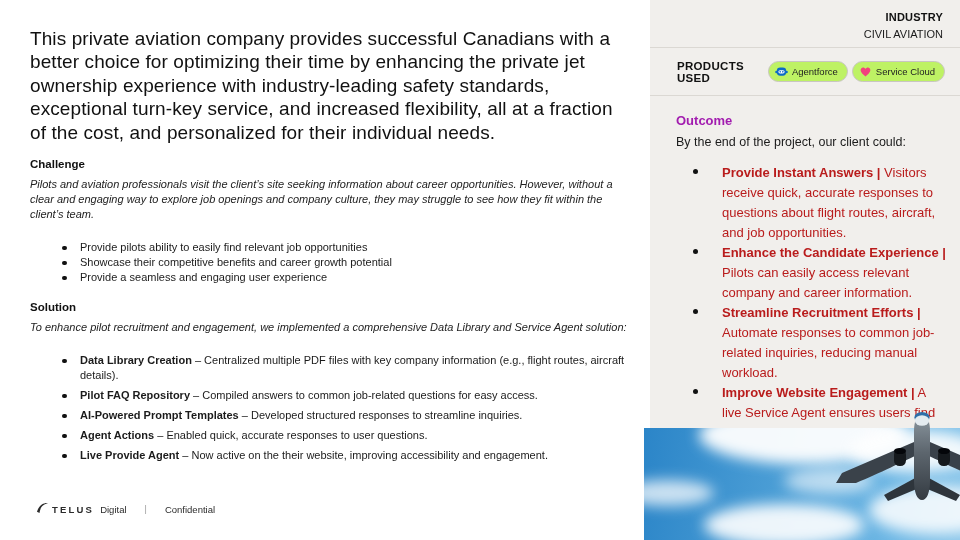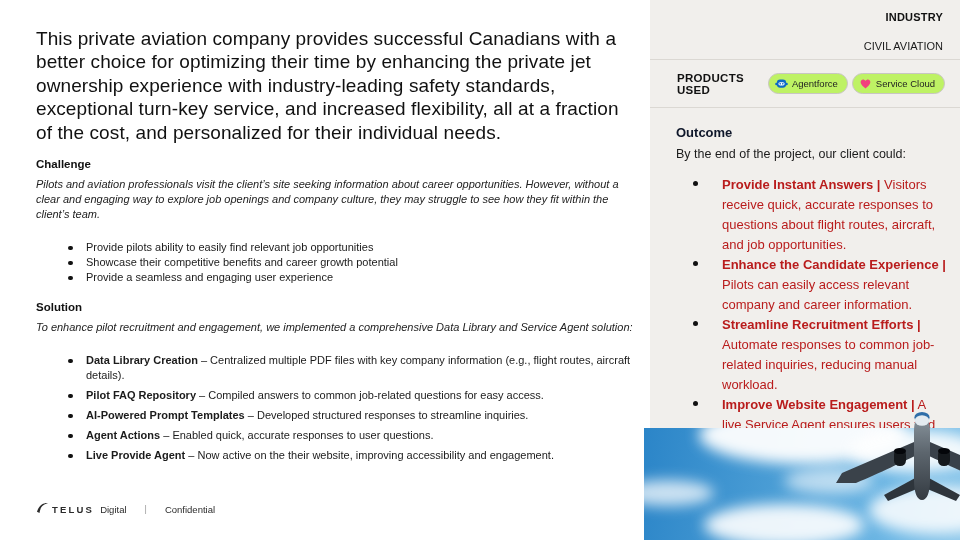--- a/index.html
+++ b/index.html
@@ -4,21 +4,21 @@
 <style>
   * { margin:0; padding:0; box-sizing:border-box; }
   html,body { background:#e9e9e9; }
   body { font-family:"Liberation Sans", sans-serif; }
   .slide {
     position:relative; width:960px; height:540px;
     background:#ffffff; overflow:hidden; color:#1b1b1b;
   }
 
   
-  .left-col { position:absolute; left:36px; top:27px; width:612px; }
+  .left-col { position:absolute; left:30px; top:27px; width:612px; }
   .intro { font-size:19px; line-height:23.4px; color:#111; width:588px; letter-spacing:.1px; }
   .sec-heading { font-weight:bold; font-size:11.5px; color:#111; }
   .challenge-heading { margin-top:14px; }
   .body-text { font-size:11px; line-height:15px; color:#222; width:602px; margin-top:7px;font-style:italic; }
   ul.plain { list-style:none; }
   .challenge-bullets { margin-top:18px; }
   .challenge-bullets li, .solution-bullets li {
     position:relative; font-size:11px; line-height:15px; padding-left:50px; color:#1b1b1b;
   }
   .challenge-bullets li::before, .solution-bullets li::before {
@@ -30,33 +30,33 @@
   .solution-bullets li { margin-bottom:5px; width:600px; }
   .b { font-weight:bold; }
 
   
   .right-panel {
     position:absolute; left:650px; top:0; width:310px; height:428px;
     background:#f1efec;
   }
   .industry-block { text-align:right; padding:11px 17px 7px 17px; }
   .industry-label { font-weight:bold; font-size:11px; letter-spacing:.2px; color:#111; }
-  .industry-value { font-size:11px; margin-top:17px; color:#1b1b1b; }
+  .industry-value { font-size:11px; margin-top:5px; color:#1b1b1b; }
   .divider { border-top:1px solid #dbd8d3; }
   .products-row { display:flex; align-items:center; height:47px; padding:0 15px 0 27px; }
   .products-label { font-weight:bold; font-size:11.5px; letter-spacing:.3px; color:#111; }
   .pills { margin-left:auto; display:flex; gap:4px; }
   .pill {
     display:inline-flex; align-items:center; gap:4px;
     background:#bef264; border:1px solid #c8c6c1; border-radius:11px;
     padding:3px 9px 3px 6px; font-size:9.5px; color:#222; white-space:nowrap;
   }
   .pill svg { display:block; }
   .outcome { padding:17px 14px 0 26px; }
-  .outcome-heading { font-weight:bold; font-size:13px; color:#0f172a; }
+  .outcome-heading { font-weight:bold; font-size:13px; color:#a21caf; }
   .outcome-intro { font-size:12.5px; line-height:16px; margin-top:6px; color:#1b1b1b; }
   .outcome-bullets { margin-top:13px; }
   .outcome-bullets li {
     position:relative; font-size:13px; line-height:20px; padding-left:46px; color:#b91c1c;
   }
   .outcome-bullets li::before {
     content:""; position:absolute; left:17px; top:6px;
     width:5px; height:5px; border-radius:50%; background:#111;
   }
 

